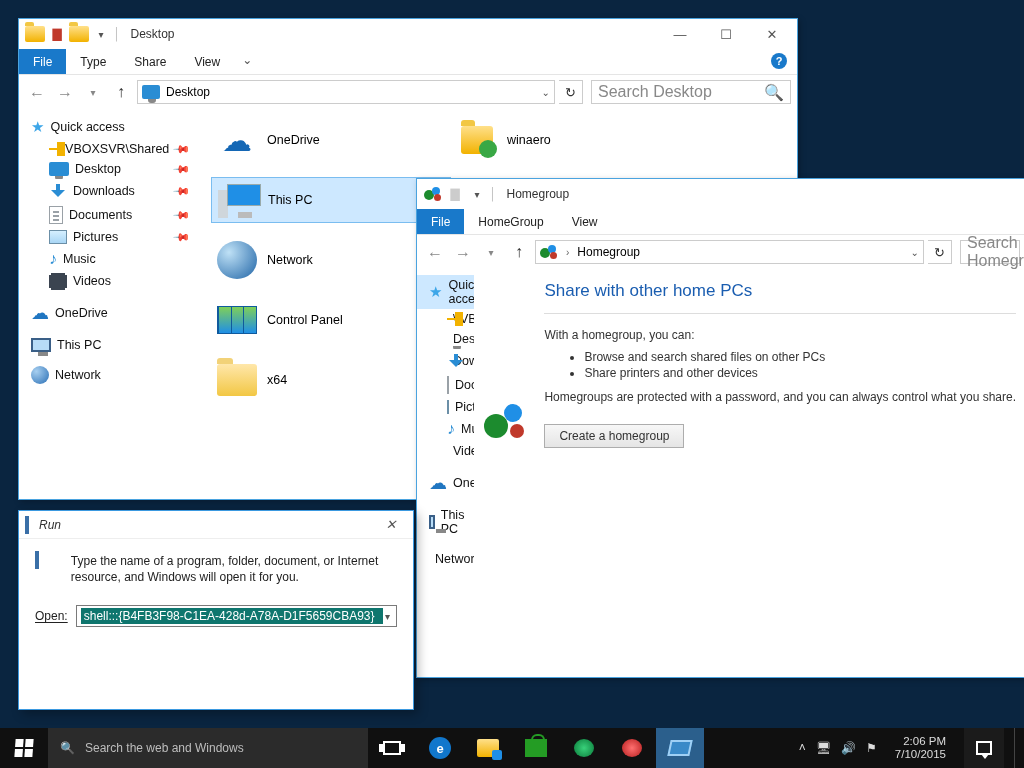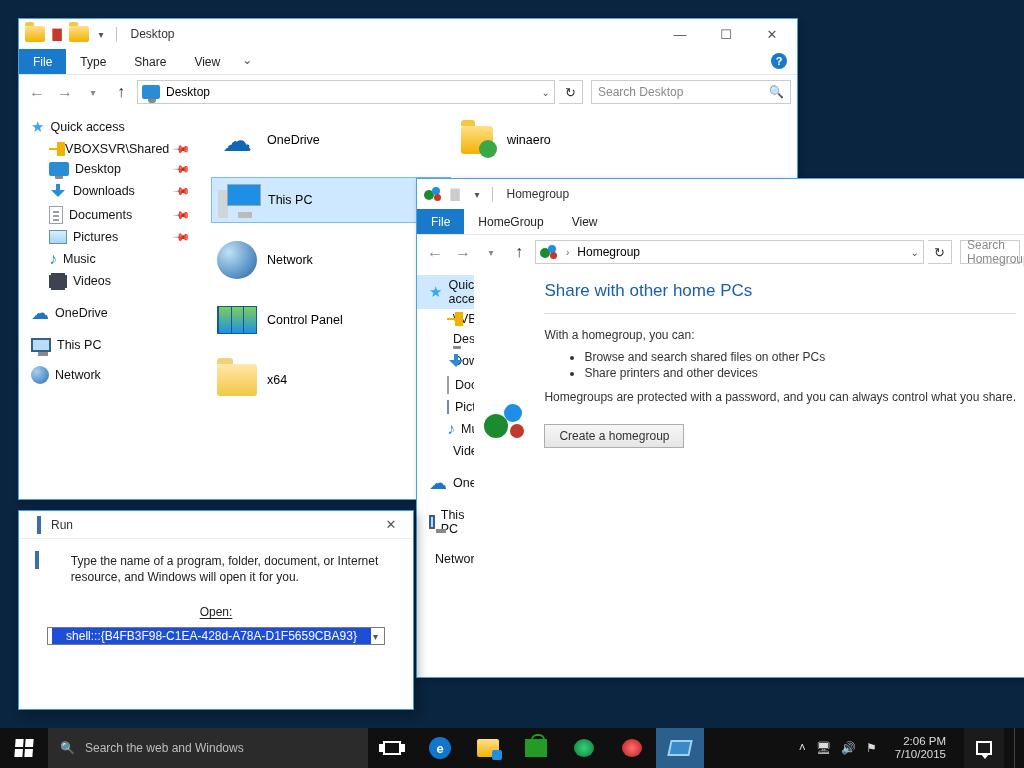--- a/index.html
+++ b/index.html
@@ -22,21 +22,21 @@
 .ribbon-tabs .expand { padding:4px 8px; color:#555; }
 
 .addrbar { height: 34px; display:flex; align-items:center; padding: 4px 6px; gap:4px; }
 .navbtn { width:24px; height:24px; display:flex; align-items:center; justify-content:center; color:#888; font-size:16px; }
 .navbtn.enabled { color:#333; }
 .addrbox { flex:1; height:24px; border:1px solid #ccc; display:flex; align-items:center; padding:0 4px; font-size:12px; gap:6px; }
 .addrbox .crumb-ic { width:18px; height:18px; display:flex;align-items:center;justify-content:center; }
 .addrbox .crumb-sep { color:#666; margin:0 2px; font-size:10px; }
 .addr-drop { margin-left:auto; color:#555; font-size:10px; }
 .refresh { width:24px; height:24px; border:1px solid #ccc; border-left:none; display:flex;align-items:center;justify-content:center; font-size:13px; color:#333;}
-.searchbox { width:200px; height:24px; border:1px solid #ccc; display:flex; align-items:center; padding:0 6px; font-size:12px; color:#888; margin-left:4px; }
+.searchbox { width:200px; height:24px; border:1px solid #ccc; display:flex; align-items:center; padding:0 6px; font-size:16px; color:#888; margin-left:4px; }
 .searchbox .mag { margin-left:auto; color:#555; }
 
 .body { display:flex; height: calc(100% - 90px); }
 .sidebar { width: 180px; padding: 6px 0; font-size: 12.5px; overflow:hidden;}
 .sb-group { margin-bottom: 8px; }
 .sb-head { display:flex; align-items:center; gap:6px; padding: 3px 10px 3px 12px; color:#111;}
 .sb-item { display:flex; align-items:center; gap:6px; padding: 3px 10px 3px 30px; color:#111; white-space:nowrap; overflow:hidden;}
 .sb-item .pin { margin-left:auto; color:#9aa1a7; font-size:11px; }
 .content { flex:1; padding: 8px 12px; }
 
@@ -51,30 +51,30 @@
 .hg-title { color:#1a5db0; font-size: 17px; margin-bottom: 12px; }
 .hg-title-row { display:flex; align-items:flex-end; gap:16px; }
 .hg-graphic { width:44px; height:44px; }
 .hg-list { margin: 8px 0 10px 40px; }
 .hg-list li { margin: 2px 0; }
 .hg-btn { display:inline-block; border:1px solid #adadad; background:linear-gradient(#f7f7f7,#e5e5e5); padding:4px 14px; font-size:12px; margin-top:6px;}
 .hg-divider { border:none; border-top:1px solid #ddd; margin:8px 0 14px; }
 
 
 .run { position:absolute; left:18px; top:510px; width:396px; height:200px; background:#fff; border:1px solid #3b99e0; box-shadow:4px 4px 10px rgba(0,0,0,.3);}
-.run .titlebar { height:28px; font-size:12px; padding-left:18px; border-bottom:1px solid #eee;}
+.run .titlebar { height:28px; font-size:12px; padding-left:6px; border-bottom:1px solid #eee;font-style:italic;}
 .run .titlebar .wbtn { width:40px; height:28px; }
 .run .rbody { padding: 14px 16px 6px; font-size:12px; color:#222; }
 .run .rrow1 { display:flex; gap:14px; align-items:flex-start; }
 .run .runic { width:36px; height:36px; }
-.run .openrow { display:flex; align-items:center; gap:8px; margin-top:16px;flex-direction:column; }
+.run .openrow { display:flex; align-items:center; gap:8px; margin-top:16px; }
 .run .openlabel { text-decoration: underline; text-decoration-color:#222; text-underline-offset:2px;}
 .run select, .run .combo { flex:1; height:22px; border:1px solid #7a7a7a; font-size:12px; padding:0 4px; }
 .run .combo { display:flex; align-items:center; }
-.run .combo .val { flex:1; background:#1d4ed8; color:#fff; padding:1px 14px; white-space:nowrap; overflow:hidden;}
+.run .combo .val { flex:1; background:#0f766e; color:#fff; padding:1px 3px; white-space:nowrap; overflow:hidden;}
 .run .combo .dd { color:#555; padding:0 2px; font-size:10px;}
 .run .btnrow { display:flex; gap:8px; justify-content:flex-end; padding: 18px 16px 12px; }
 .run .btn { width:86px; height:24px; border:1px solid #adadad; background:#e9e9e9; font-size:12px; display:flex;align-items:center;justify-content:center;}
 .run .btn.default { border:2px solid #2a8dd4; background:#eaf4fc;}
 
 
 .taskbar { position:absolute; left:0; bottom:0; width:1024px; height:40px; background:#101010; display:flex; align-items:stretch; color:#fff; font-size:12px;}
 .startbtn { width:48px; display:flex; align-items:center; justify-content:center; }
 .win-logo { width:18px; height:18px; display:grid; grid-template-columns:1fr 1fr; grid-template-rows:1fr 1fr; gap:2px; transform:skewX(-4deg);}
 .win-logo span{ background:#fff; }

